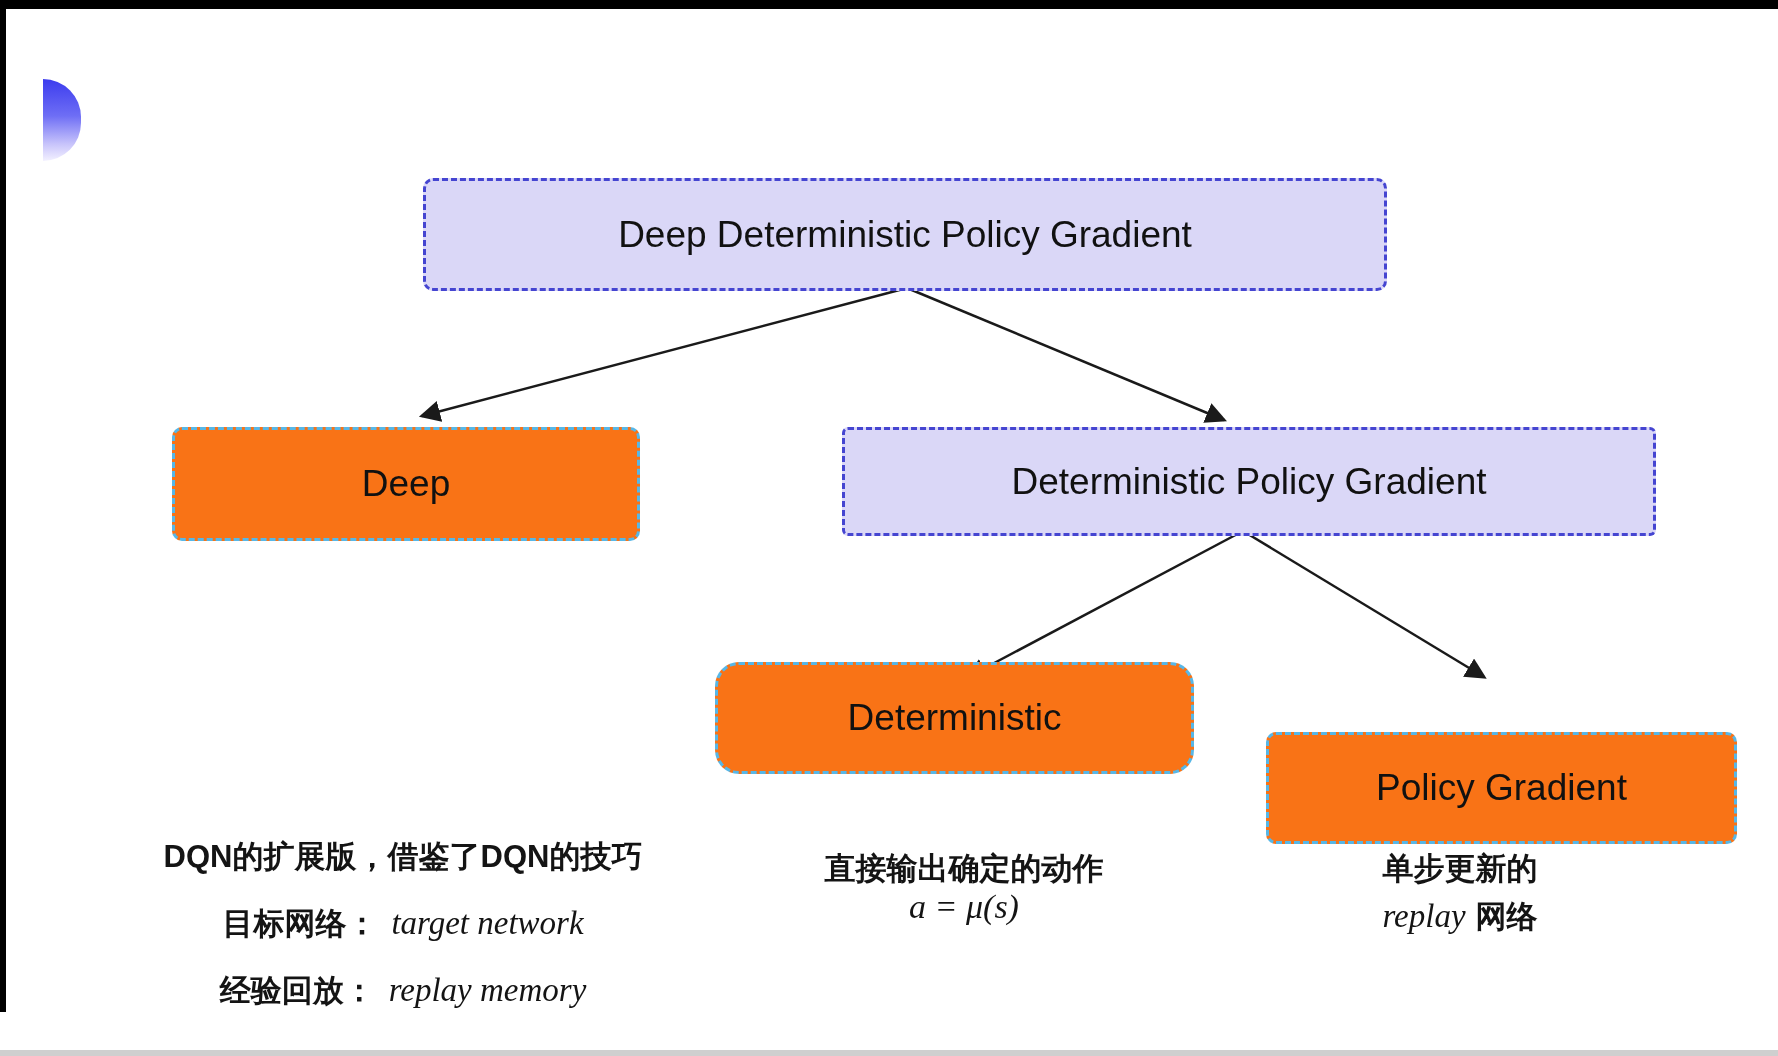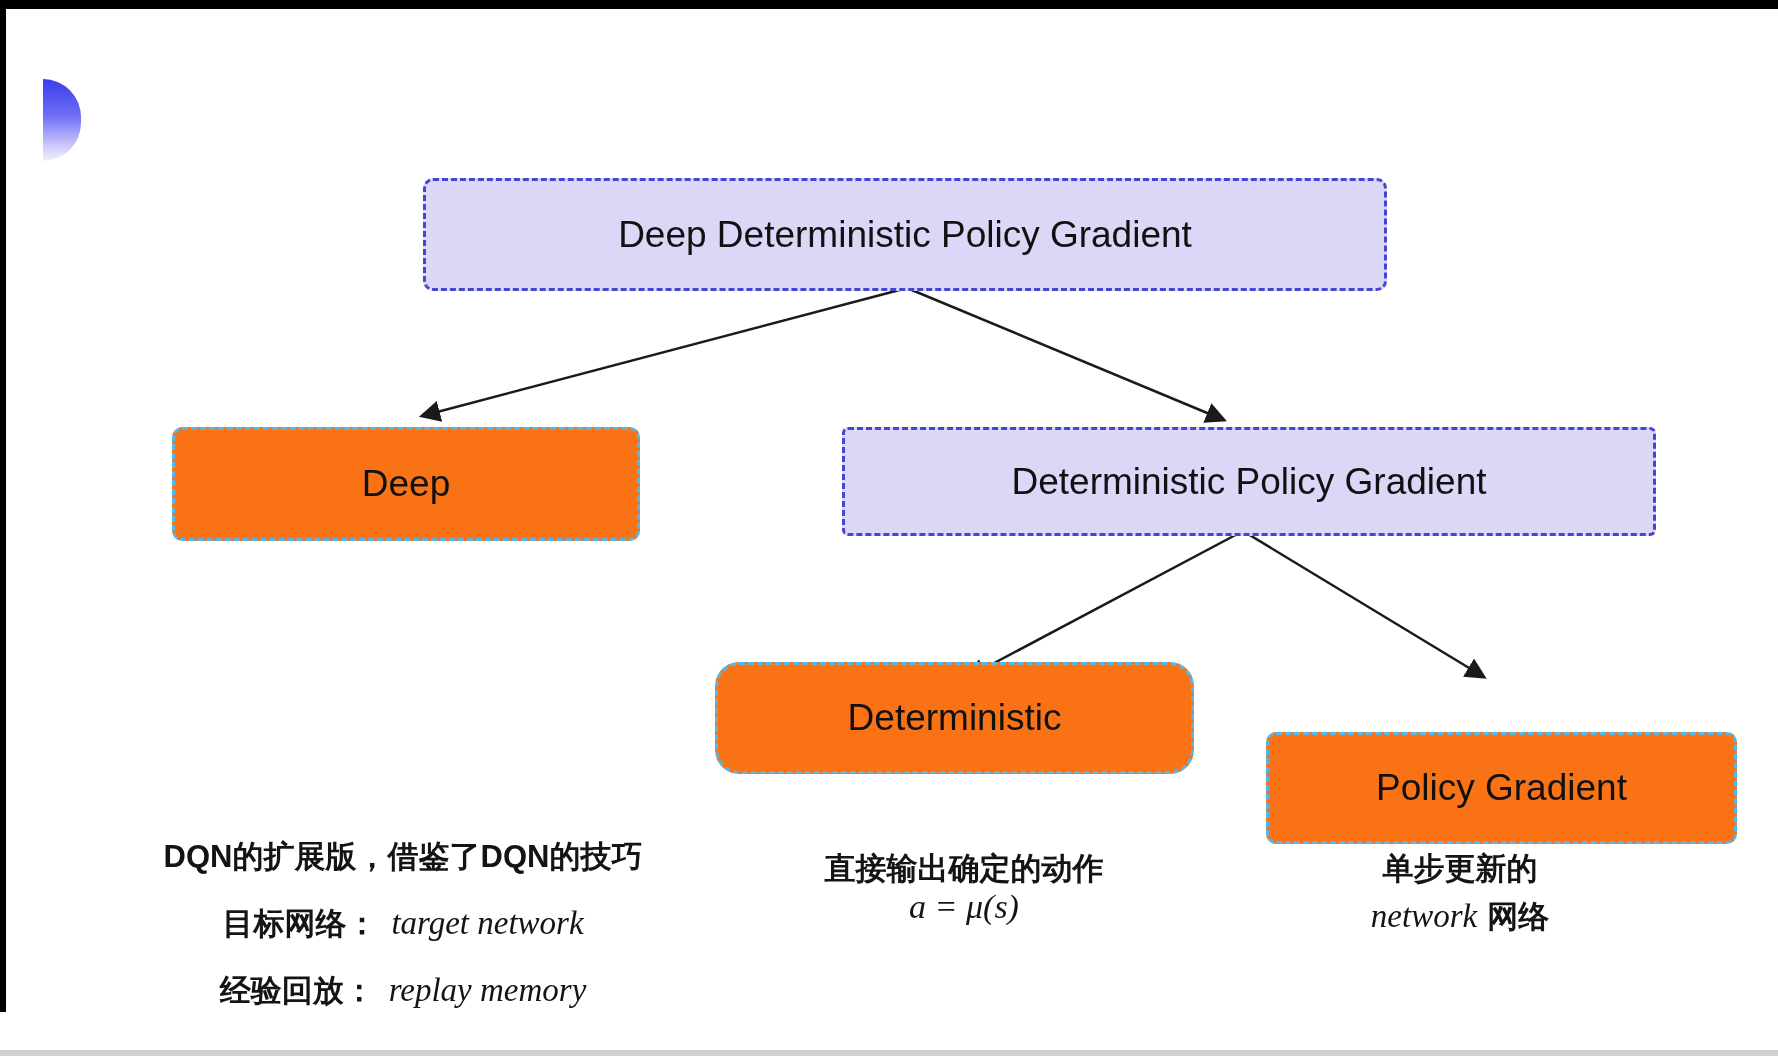--- a/index.html
+++ b/index.html
@@ -106,18 +106,18 @@
   </div>
 
   <div class="note note-mid">
     <div class="zh">直接输出确定的动作</div>
     <div class="latin-italic formula">a = μ(s)</div>
   </div>
 
   <div class="note note-right">
     <div class="zh">单步更新的</div>
     <div class="note-pair">
-      <span class="latin-italic">network</span>
+      <span class="latin-italic">replay</span>
       <span class="zh">网络</span>
     </div>
   </div>
 
 </div>
 
 </body></html>

